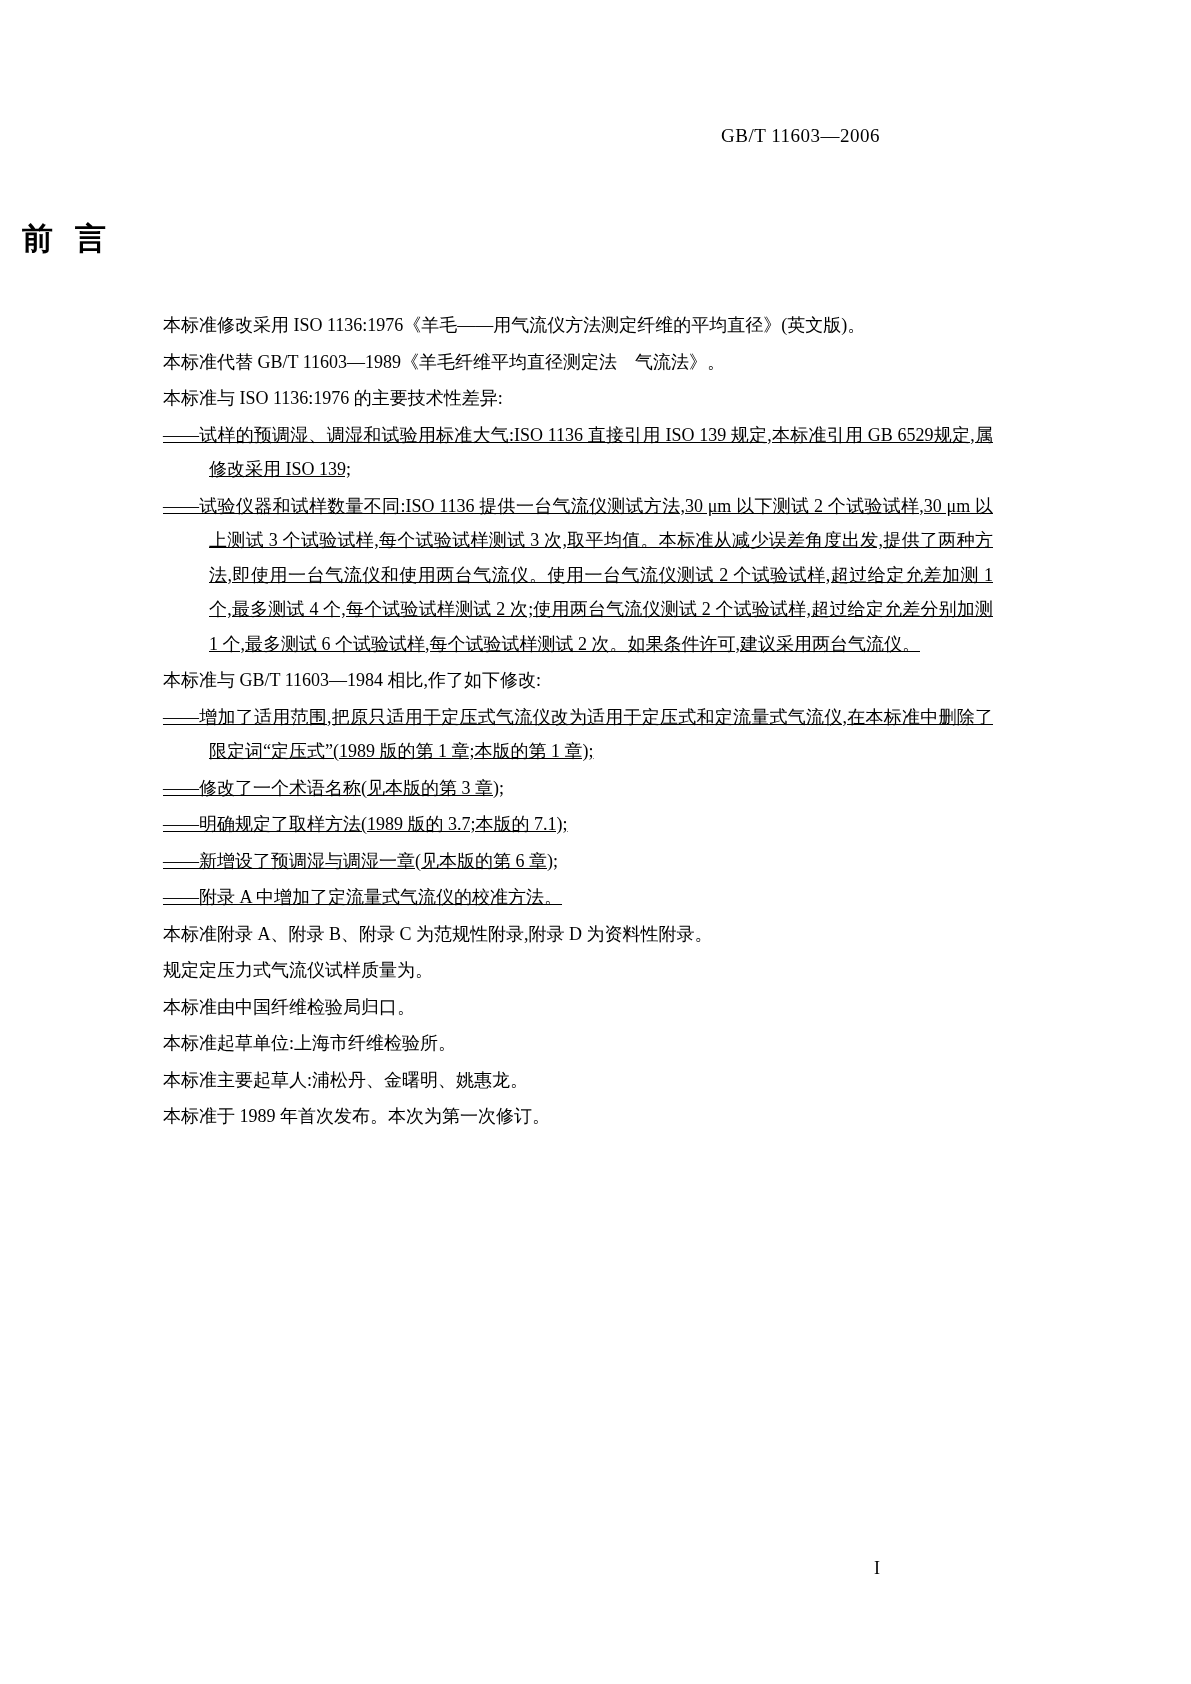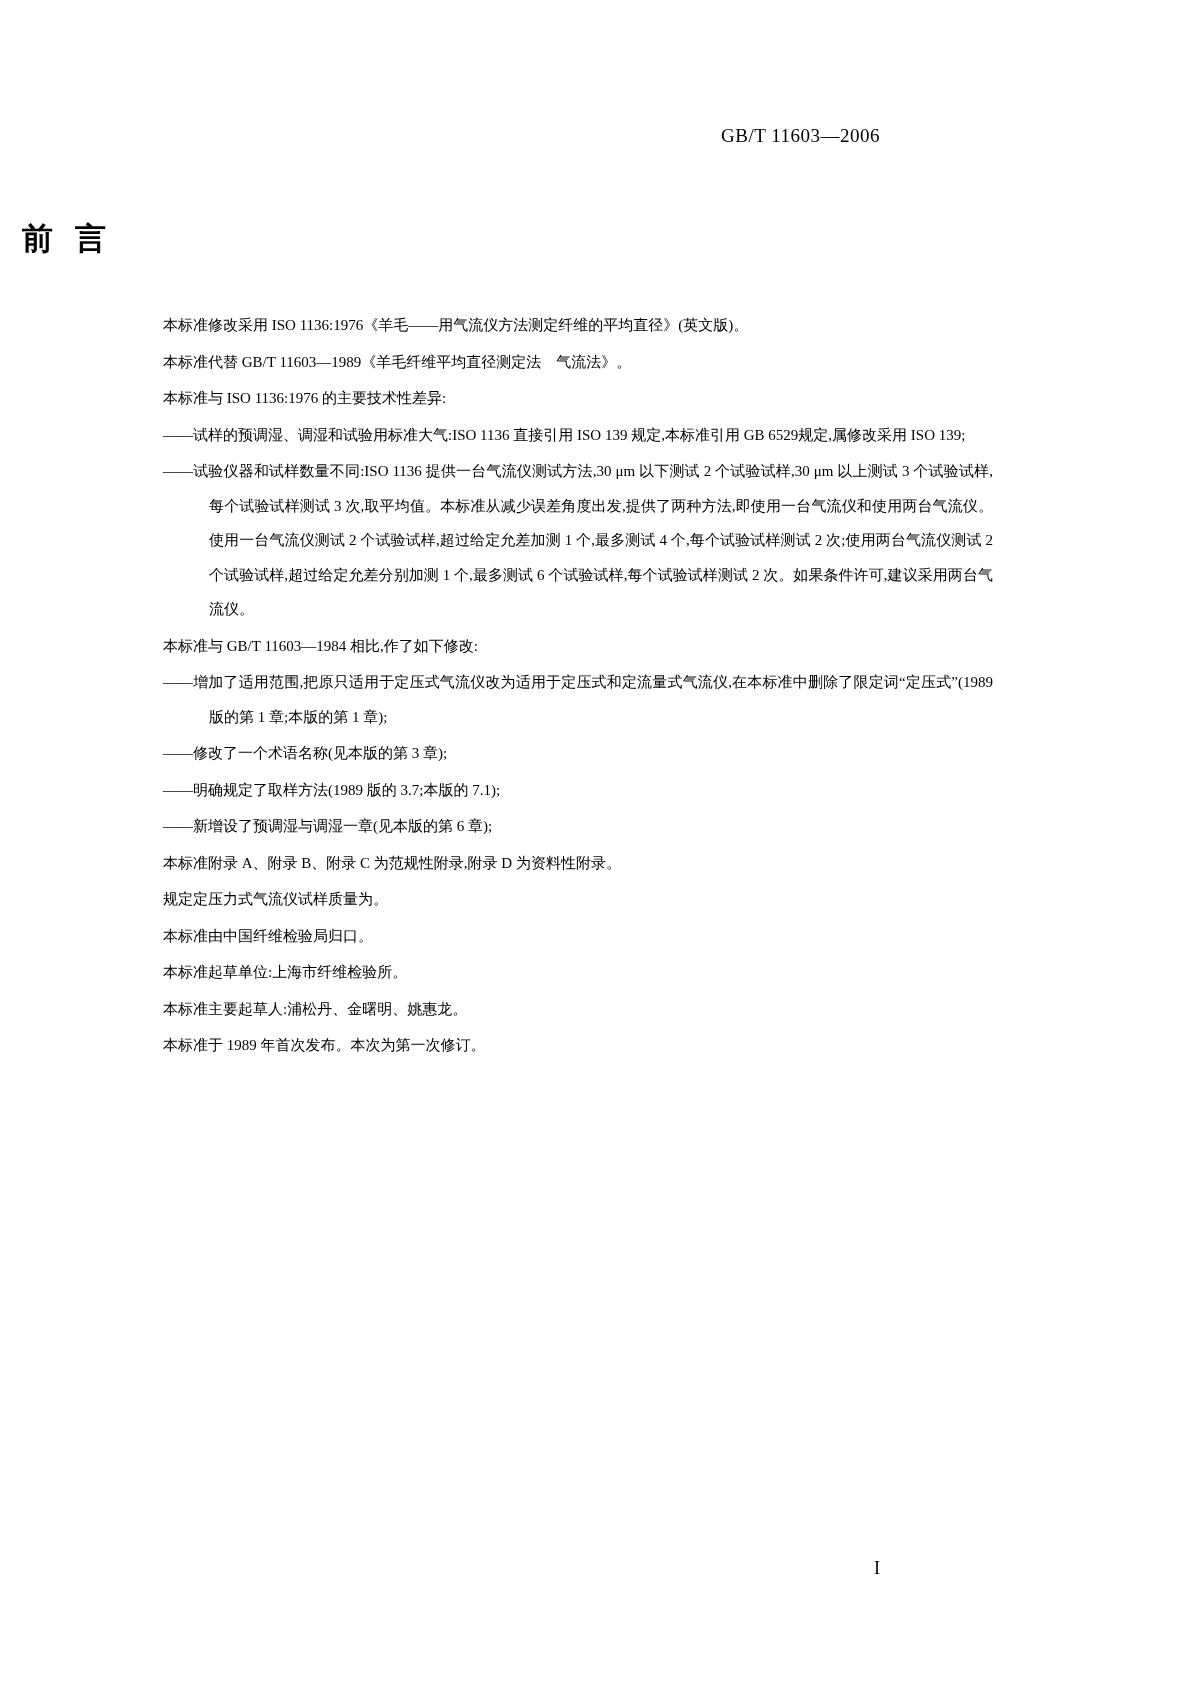--- a/index.html
+++ b/index.html
@@ -42,29 +42,30 @@
     font-family: "Liberation Serif", "DejaVu Serif", serif;
   }
   .body-block {
     position: absolute;
     top: 295px;
     left: 163px;
     width: 830px;
   }
   p.para {
     margin: 0 0 2px 0;
-    font-size: 15px;
+    font-size: 18px;
     line-height: 34.5px;
     text-align: justify;
     text-justify: inter-ideograph;
     font-family: "Liberation Serif", "DejaVu Serif", serif;
   }
   p.dash {
     padding-left: 46px;
     text-indent: -46px;
+    text-decoration: underline;
   }
   .footer-page {
     position: absolute;
     bottom: 118px;
     right: 168px;
     font-size: 18px;
     font-family: "Liberation Serif", "DejaVu Serif", serif;
   }
 </style>
 </head>
@@ -80,20 +81,21 @@
     <p class="para">本标准修改采用 ISO 1136:1976《羊毛——用气流仪方法测定纤维的平均直径》(英文版)。</p>
     <p class="para">本标准代替 GB/T 11603—1989《羊毛纤维平均直径测定法　气流法》。</p>
     <p class="para">本标准与 ISO 1136:1976 的主要技术性差异:</p>
     <p class="para dash">——试样的预调湿、调湿和试验用标准大气:ISO 1136 直接引用 ISO 139 规定,本标准引用 GB 6529规定,属修改采用 ISO 139;</p>
     <p class="para dash">——试验仪器和试样数量不同:ISO 1136 提供一台气流仪测试方法,30 μm 以下测试 2 个试验试样,30 μm 以上测试 3 个试验试样,每个试验试样测试 3 次,取平均值。本标准从减少误差角度出发,提供了两种方法,即使用一台气流仪和使用两台气流仪。使用一台气流仪测试 2 个试验试样,超过给定允差加测 1 个,最多测试 4 个,每个试验试样测试 2 次;使用两台气流仪测试 2 个试验试样,超过给定允差分别加测 1 个,最多测试 6 个试验试样,每个试验试样测试 2 次。如果条件许可,建议采用两台气流仪。</p>
     <p class="para">本标准与 GB/T 11603—1984 相比,作了如下修改:</p>
     <p class="para dash">——增加了适用范围,把原只适用于定压式气流仪改为适用于定压式和定流量式气流仪,在本标准中删除了限定词“定压式”(1989 版的第 1 章;本版的第 1 章);</p>
     <p class="para dash">——修改了一个术语名称(见本版的第 3 章);</p>
     <p class="para dash">——明确规定了取样方法(1989 版的 3.7;本版的 7.1);</p>
     <p class="para dash">——新增设了预调湿与调湿一章(见本版的第 6 章);</p>
+    <p class="para dash">——附录 A 中增加了定流量式气流仪的校准方法。</p>
     <p class="para">本标准附录 A、附录 B、附录 C 为范规性附录,附录 D 为资料性附录。</p>
     <p class="para">规定定压力式气流仪试样质量为。</p>
     <p class="para">本标准由中国纤维检验局归口。</p>
     <p class="para">本标准起草单位:上海市纤维检验所。</p>
     <p class="para">本标准主要起草人:浦松丹、金曙明、姚惠龙。</p>
     <p class="para">本标准于 1989 年首次发布。本次为第一次修订。</p>
   </div>
 
   <div class="footer-page">I</div>
 

